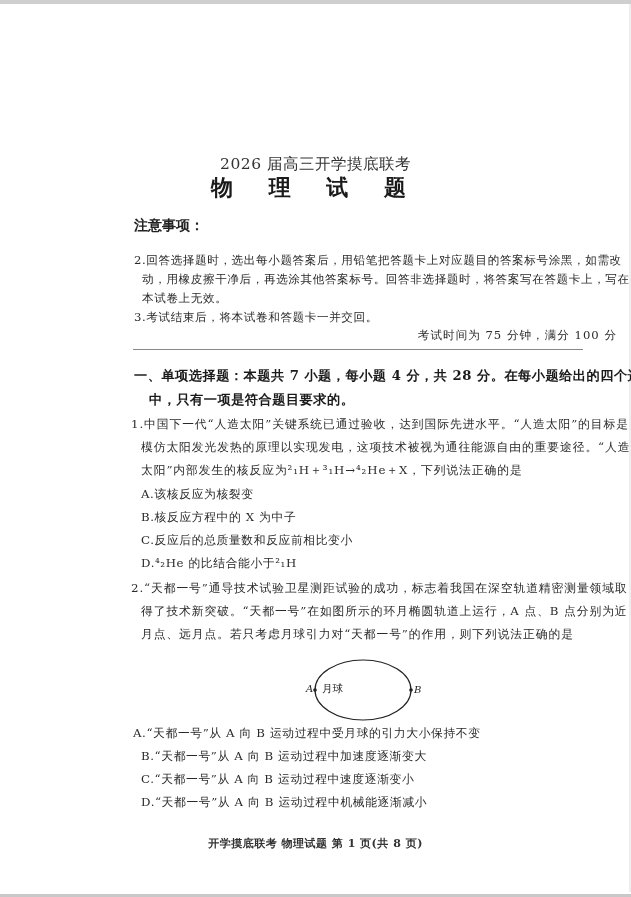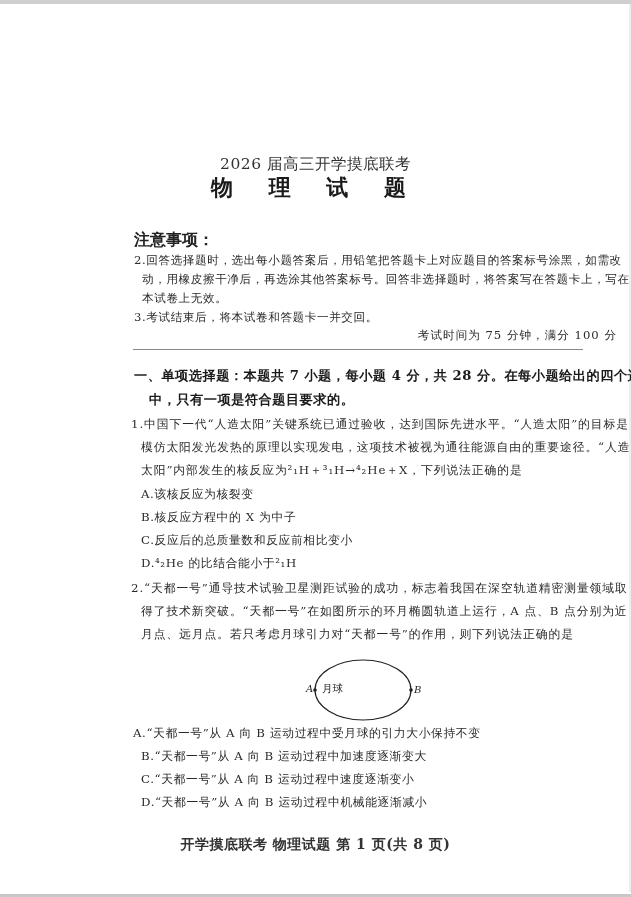--- a/index.html
+++ b/index.html
@@ -7,27 +7,27 @@
     width:631px; height:897px; background:#ffffff; position:relative; overflow:hidden;
     font-family: "DejaVu Serif", "Liberation Serif", serif; color:#222;
   }
   .topbar { position:absolute; left:0; top:0; width:631px; height:4px; background:#cfcfcf; }
   .botbar { position:absolute; left:0; bottom:0; width:631px; height:3px; background:#c8c8c8; }
   .rightedge { position:absolute; right:0; top:4px; width:2px; height:888px; background:#eeeeee; }
   .page { position:absolute; left:0; top:0; width:631px; height:897px;margin-top:36px; }
   .abs { position:absolute; white-space:nowrap; }
   .exam-sub { left:0; width:631px; text-align:center; top:118px; font-size:15.5px; color:#333; letter-spacing:0.5px; }
   .exam-title { left:0; width:631px; text-align:center; top:137px; font-size:22px; font-weight:bold; letter-spacing:14px; color:#1a1a1a; }
-  .notice-h { left:134px; top:194px; font-size:16px; font-weight:bold; color:#222; }
+  .notice-h { left:134px; top:181px; font-size:14px; font-weight:bold; color:#222; }
   .line { font-size:11.6px; color:#2a2a2a; letter-spacing:0.6px; }
   .rule { position:absolute; left:133px; width:450px; height:1px; background:#888; }
   .sec-h { font-size:13.2px; font-weight:bold; color:#1a1a1a; letter-spacing:0.5px; }
   .q { font-size:11.8px; color:#2a2a2a; letter-spacing:0.9px; }
   .opt { font-size:11.8px; color:#2a2a2a; letter-spacing:0.6px; }
-  .footer { left:0; width:631px; text-align:center; top:800px; font-size:14px; font-weight:bold; color:#333; letter-spacing:0.5px; }
+  .footer { left:0; width:631px; text-align:center; top:800px; font-size:11px; font-weight:bold; color:#333; letter-spacing:0.5px; }
   .diagram { position:absolute; left:300px; top:621px; width:126px; height:66px; }
   .diag-lbl { position:absolute; font-size:10px; font-style:italic; color:#222; }
   .diag-moon { position:absolute; font-size:10.5px; color:#222; }
 </style>
 </head>
 <body>
 
 <div class="topbar"></div>
 <div class="rightedge"></div>
 

